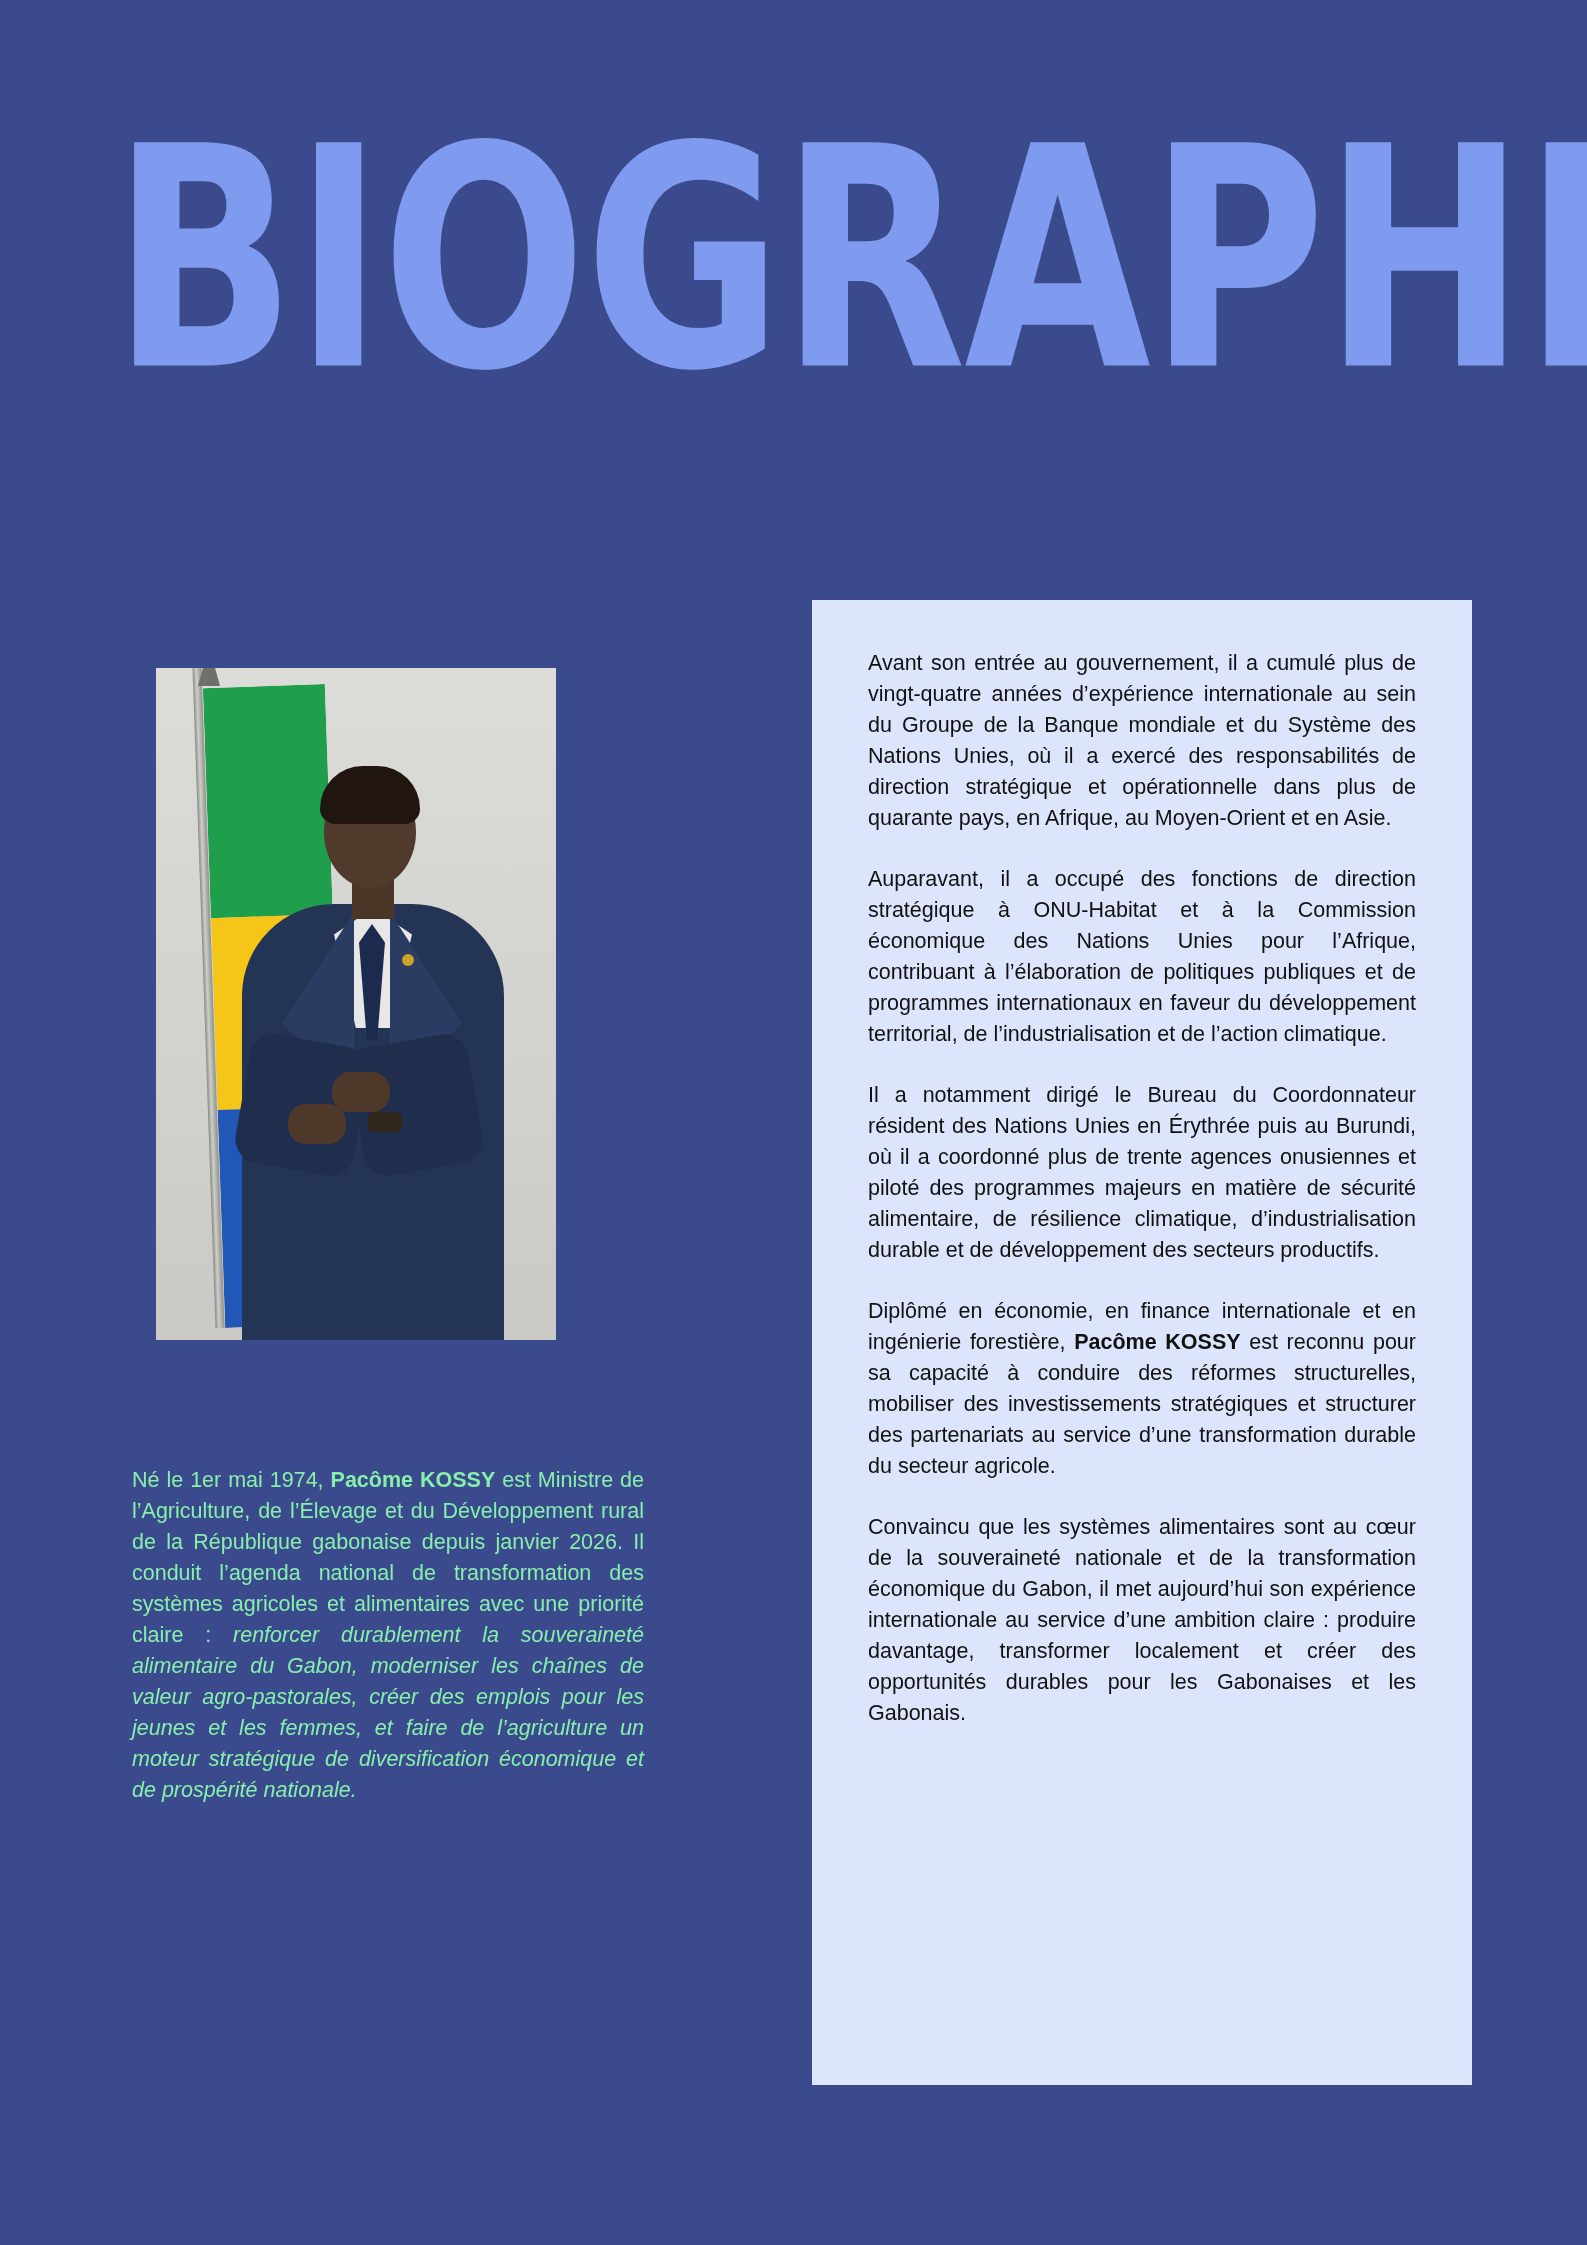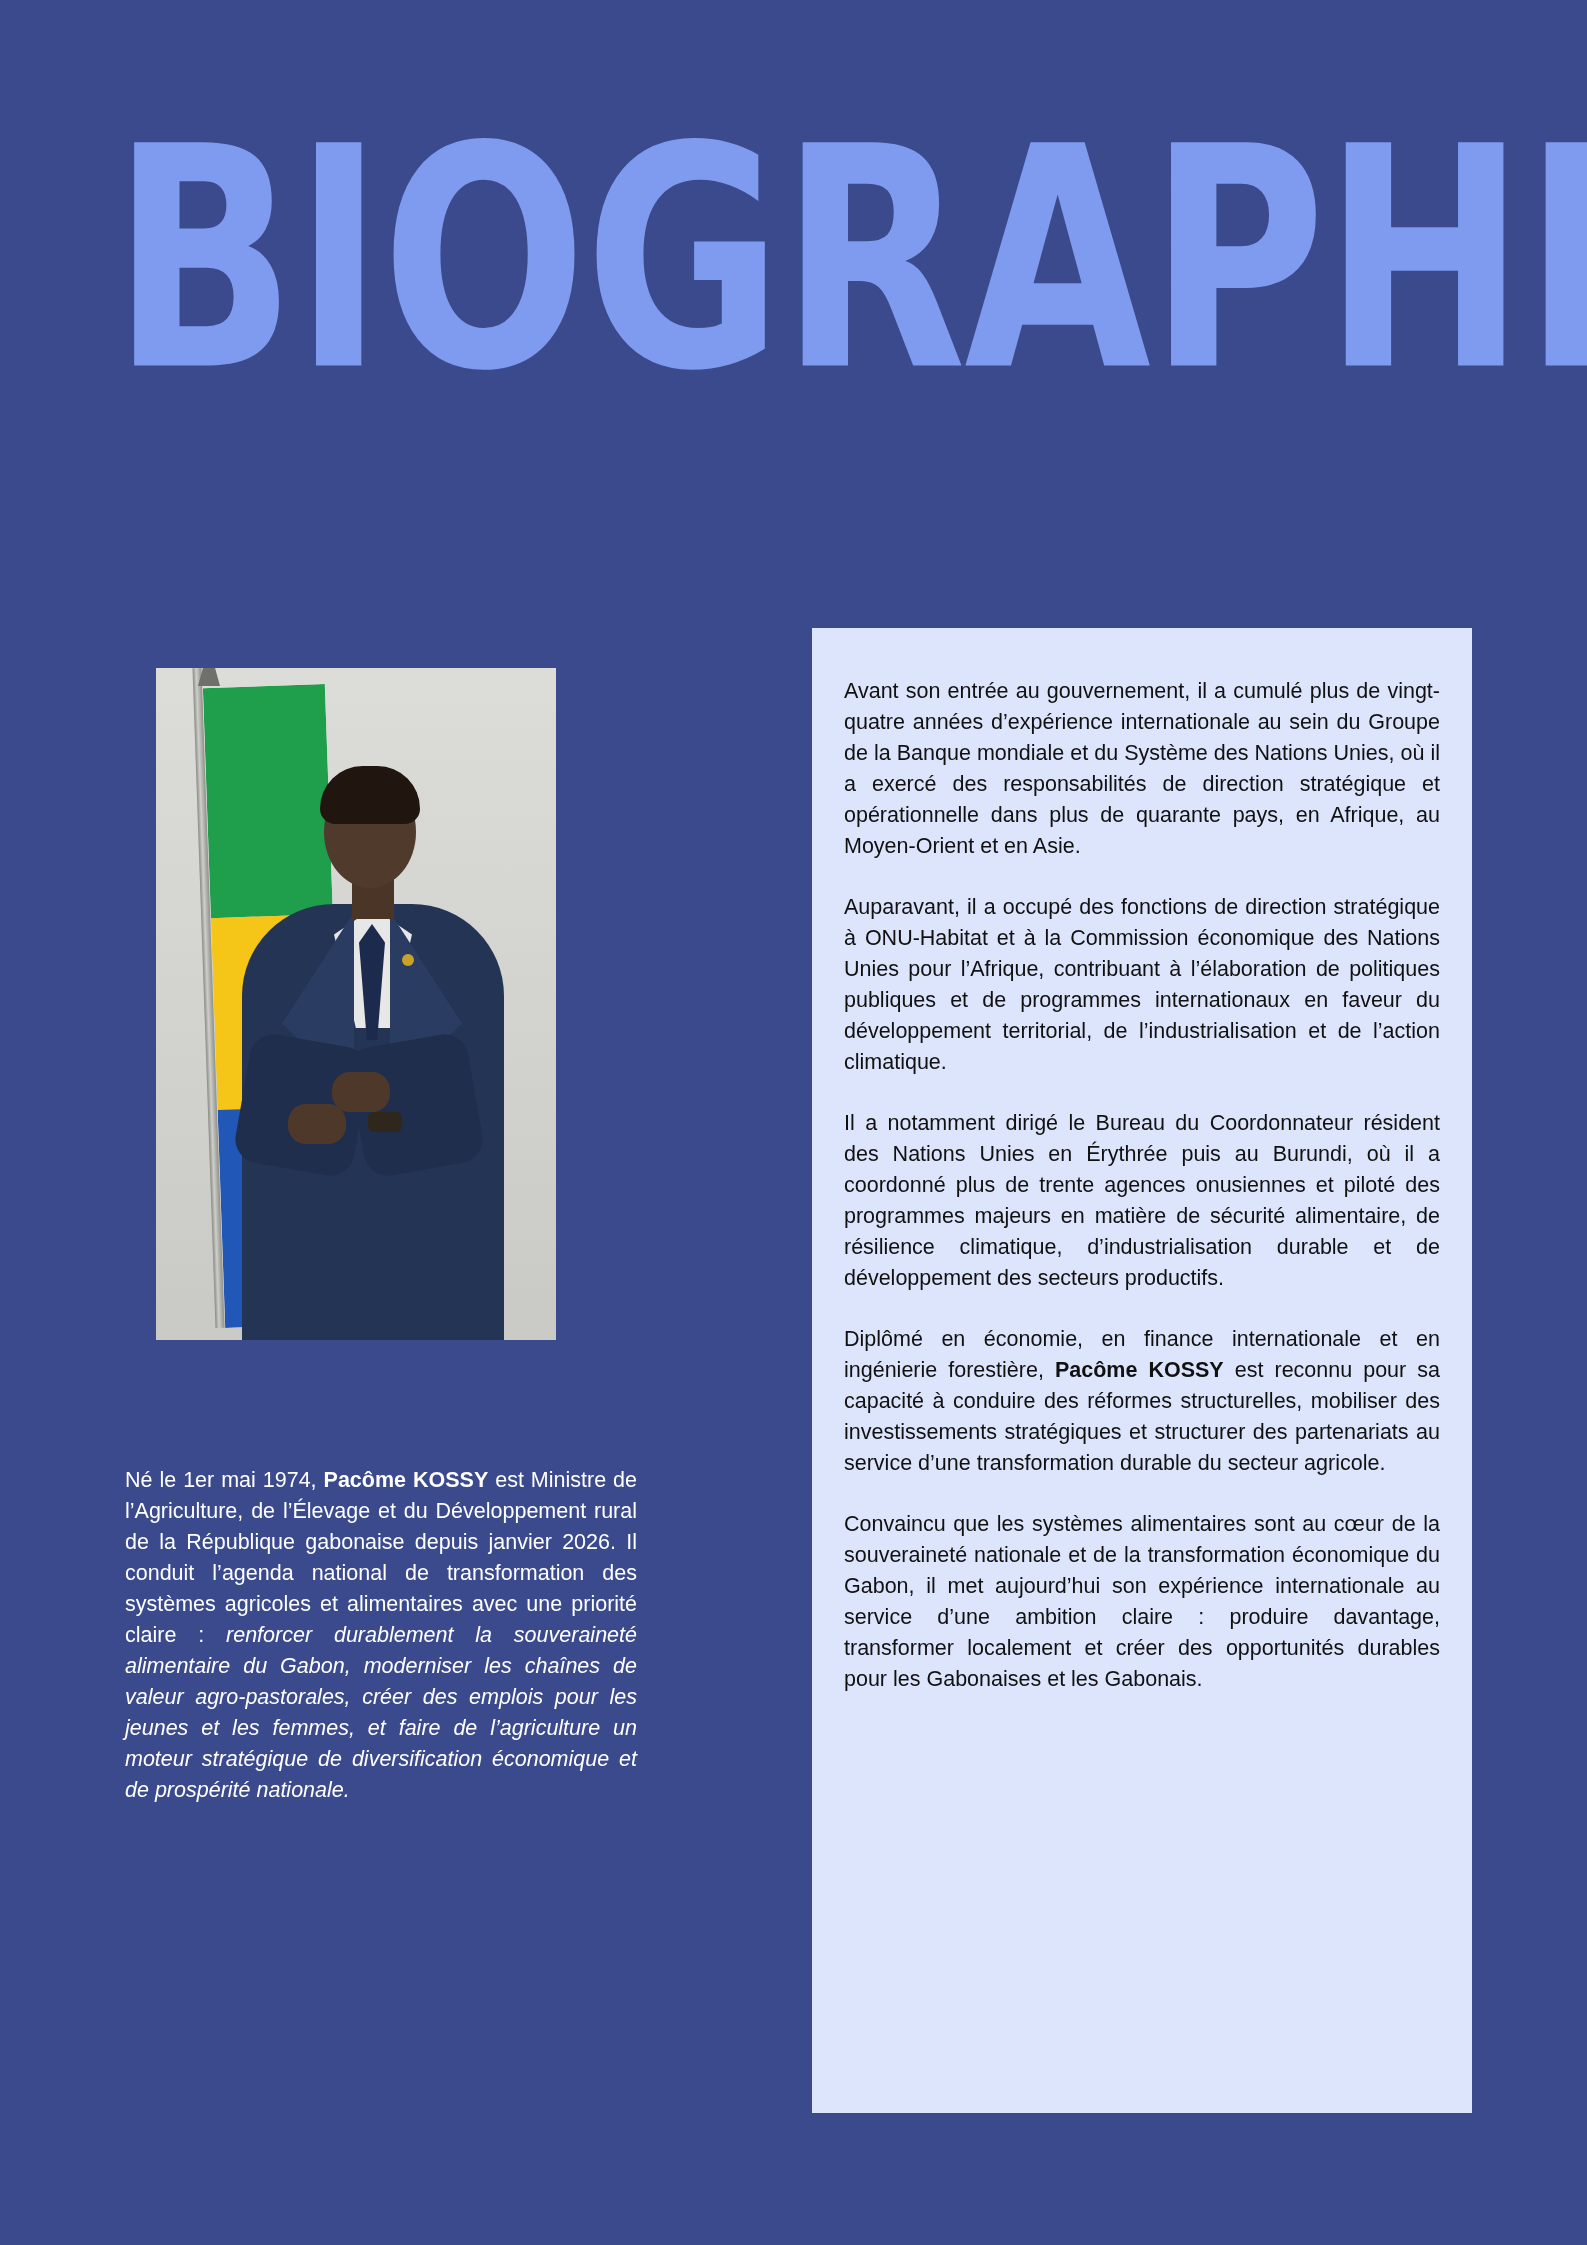--- a/index.html
+++ b/index.html
@@ -191,43 +191,42 @@
     top: 286px;
     width: 12px;
     height: 12px;
     background: #c9a227;
     border-radius: 50%;
   }
 
   
   .left-col {
     position: absolute;
-    left: 125px;
+    left: 132px;
     top: 1465px;
     width: 512px;
-    color: #ffffff;
+    color: #86efac;
     font-size: 21.5px;
     line-height: 31px;
     text-align: justify;
   }
   .left-col p { margin: 0; }
   .left-col .em { font-style: italic; }
   .left-col b { font-weight: bold; }
 
   .right-panel {
     position: absolute;
     left: 812px;
     top: 600px;
     width: 660px;
     height: 1485px;
     background: #dce5fb;
-    padding: 48px 32px;
+    padding: 48px 56px;
     box-sizing: border-box;
     color: #111111;
-    margin-top: 28px;
   }
   .right-panel p {
     margin: 0 0 30px 0;
     font-size: 21.5px;
     line-height: 31px;
     text-align: justify;
   }
   .right-panel p:last-child { margin-bottom: 0; }
   .right-panel b { font-weight: bold; }
 </style>

